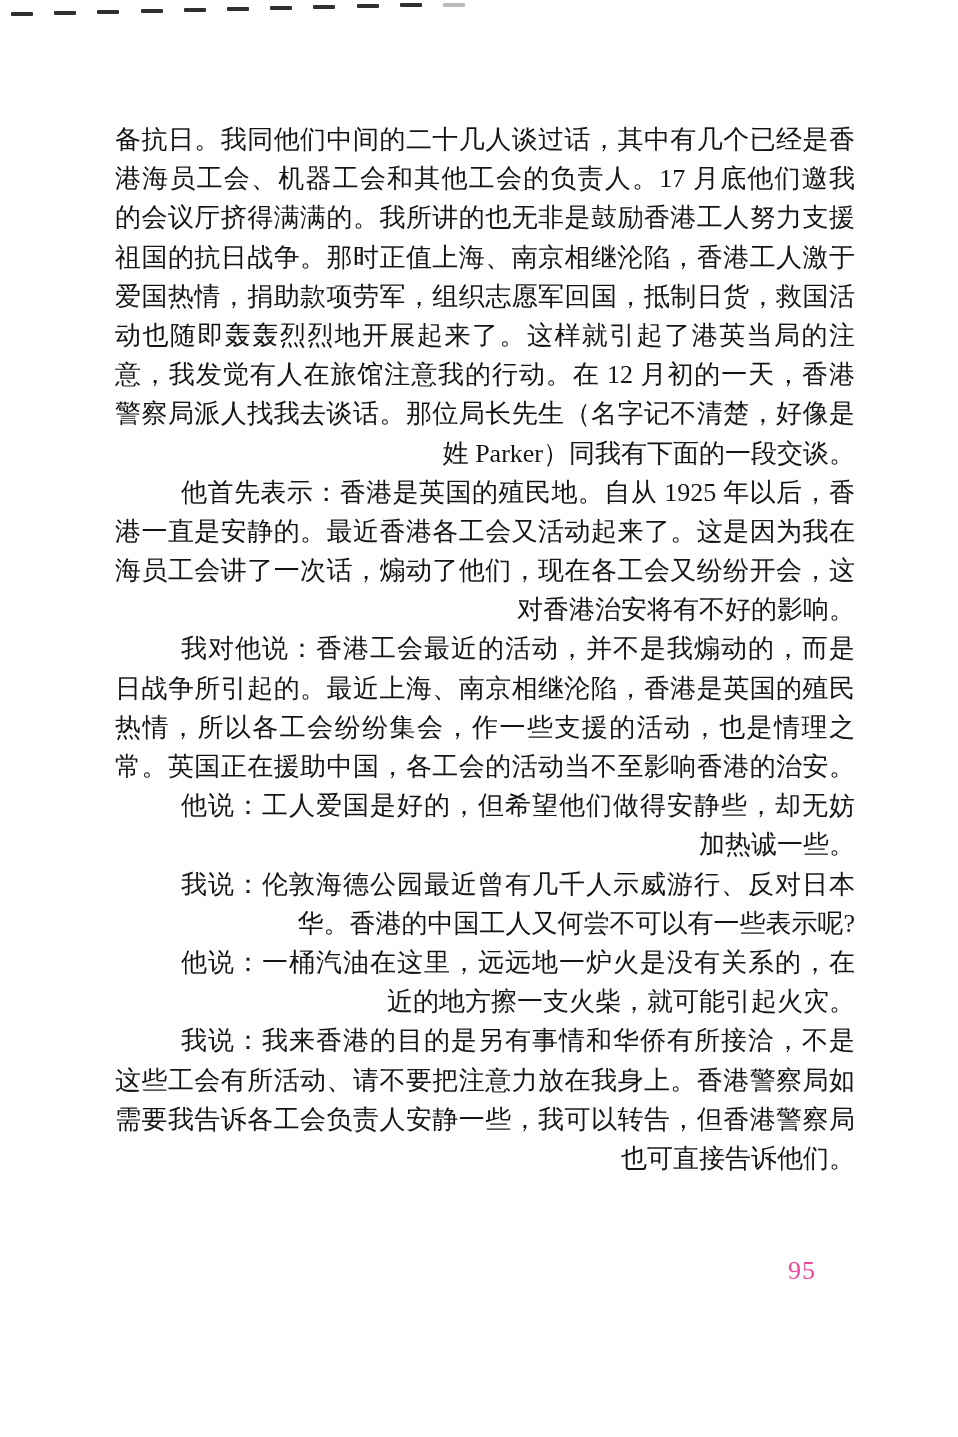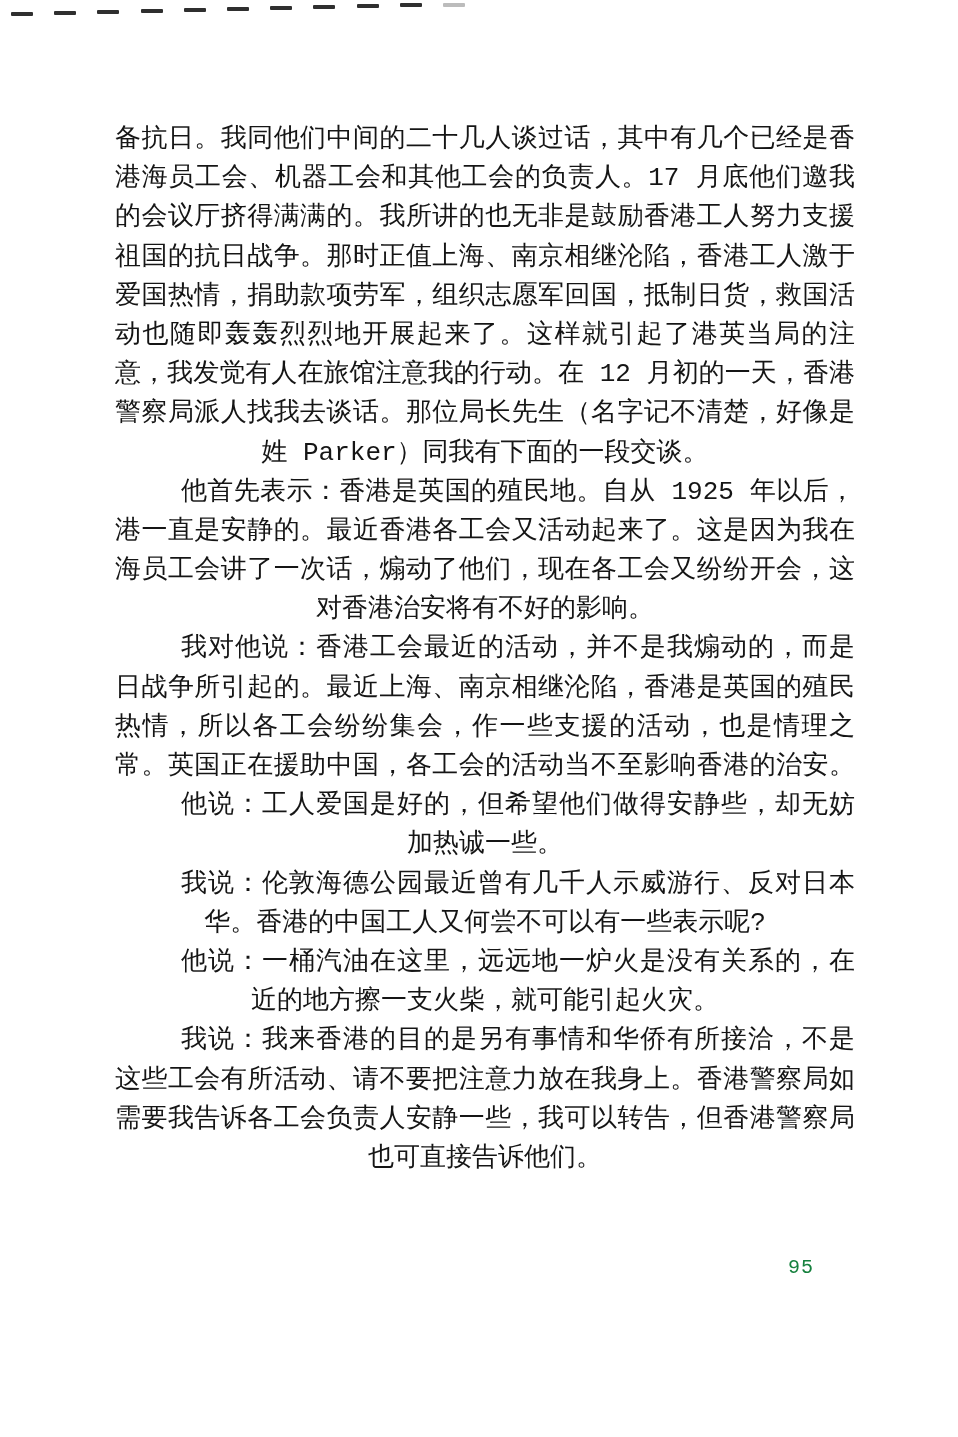--- a/index.html
+++ b/index.html
@@ -6,21 +6,21 @@
     margin: 0;
     padding: 0;
     background: #e8e8e8;
   }
   .page {
     position: relative;
     width: 958px;
     height: 1437px;
     background: #ffffff;
     overflow: hidden;
-    font-family: Liberation Mono, monospace;
+    font-family: Liberation Serif, serif;
   }
   
   .dash-row {
     position: absolute;
     left: 0;
     top: 0;
     width: 500px;
     height: 24px;
   }
   .dash {
@@ -36,38 +36,38 @@
     top: 120px;
     width: 740px;
   }
   .line {
     height: 39.2px;
     line-height: 39.2px;
     font-size: 26px;
     color: #151515;
     white-space: nowrap;
     overflow: visible;
-    text-align: center;
+    text-align: right;
   }
   .line.fill {
     white-space: normal;
     overflow: hidden;
     text-align: justify;
     text-align-last: justify;
     text-justify: inter-character;
   }
   .line.indent {
     text-indent: 66px;
   }
   .page-number {
     position: absolute;
     left: 788px;
     top: 1256px;
-    font-size: 20px;
-    color: #15803d;
+    font-size: 26px;
+    color: #ec4899;
     letter-spacing: 1px;
   }
 </style>
 </head>
 <body>
 
 <div class="page">
   <div class="dash-row" id="dashRow">
       <div class="dash" style="left: 11px; top: 12px; background: rgb(47, 47, 47);"></div>
       <div class="dash" style="left: 54.2px; top: 11.05px; background: rgb(47, 47, 47);"></div>

